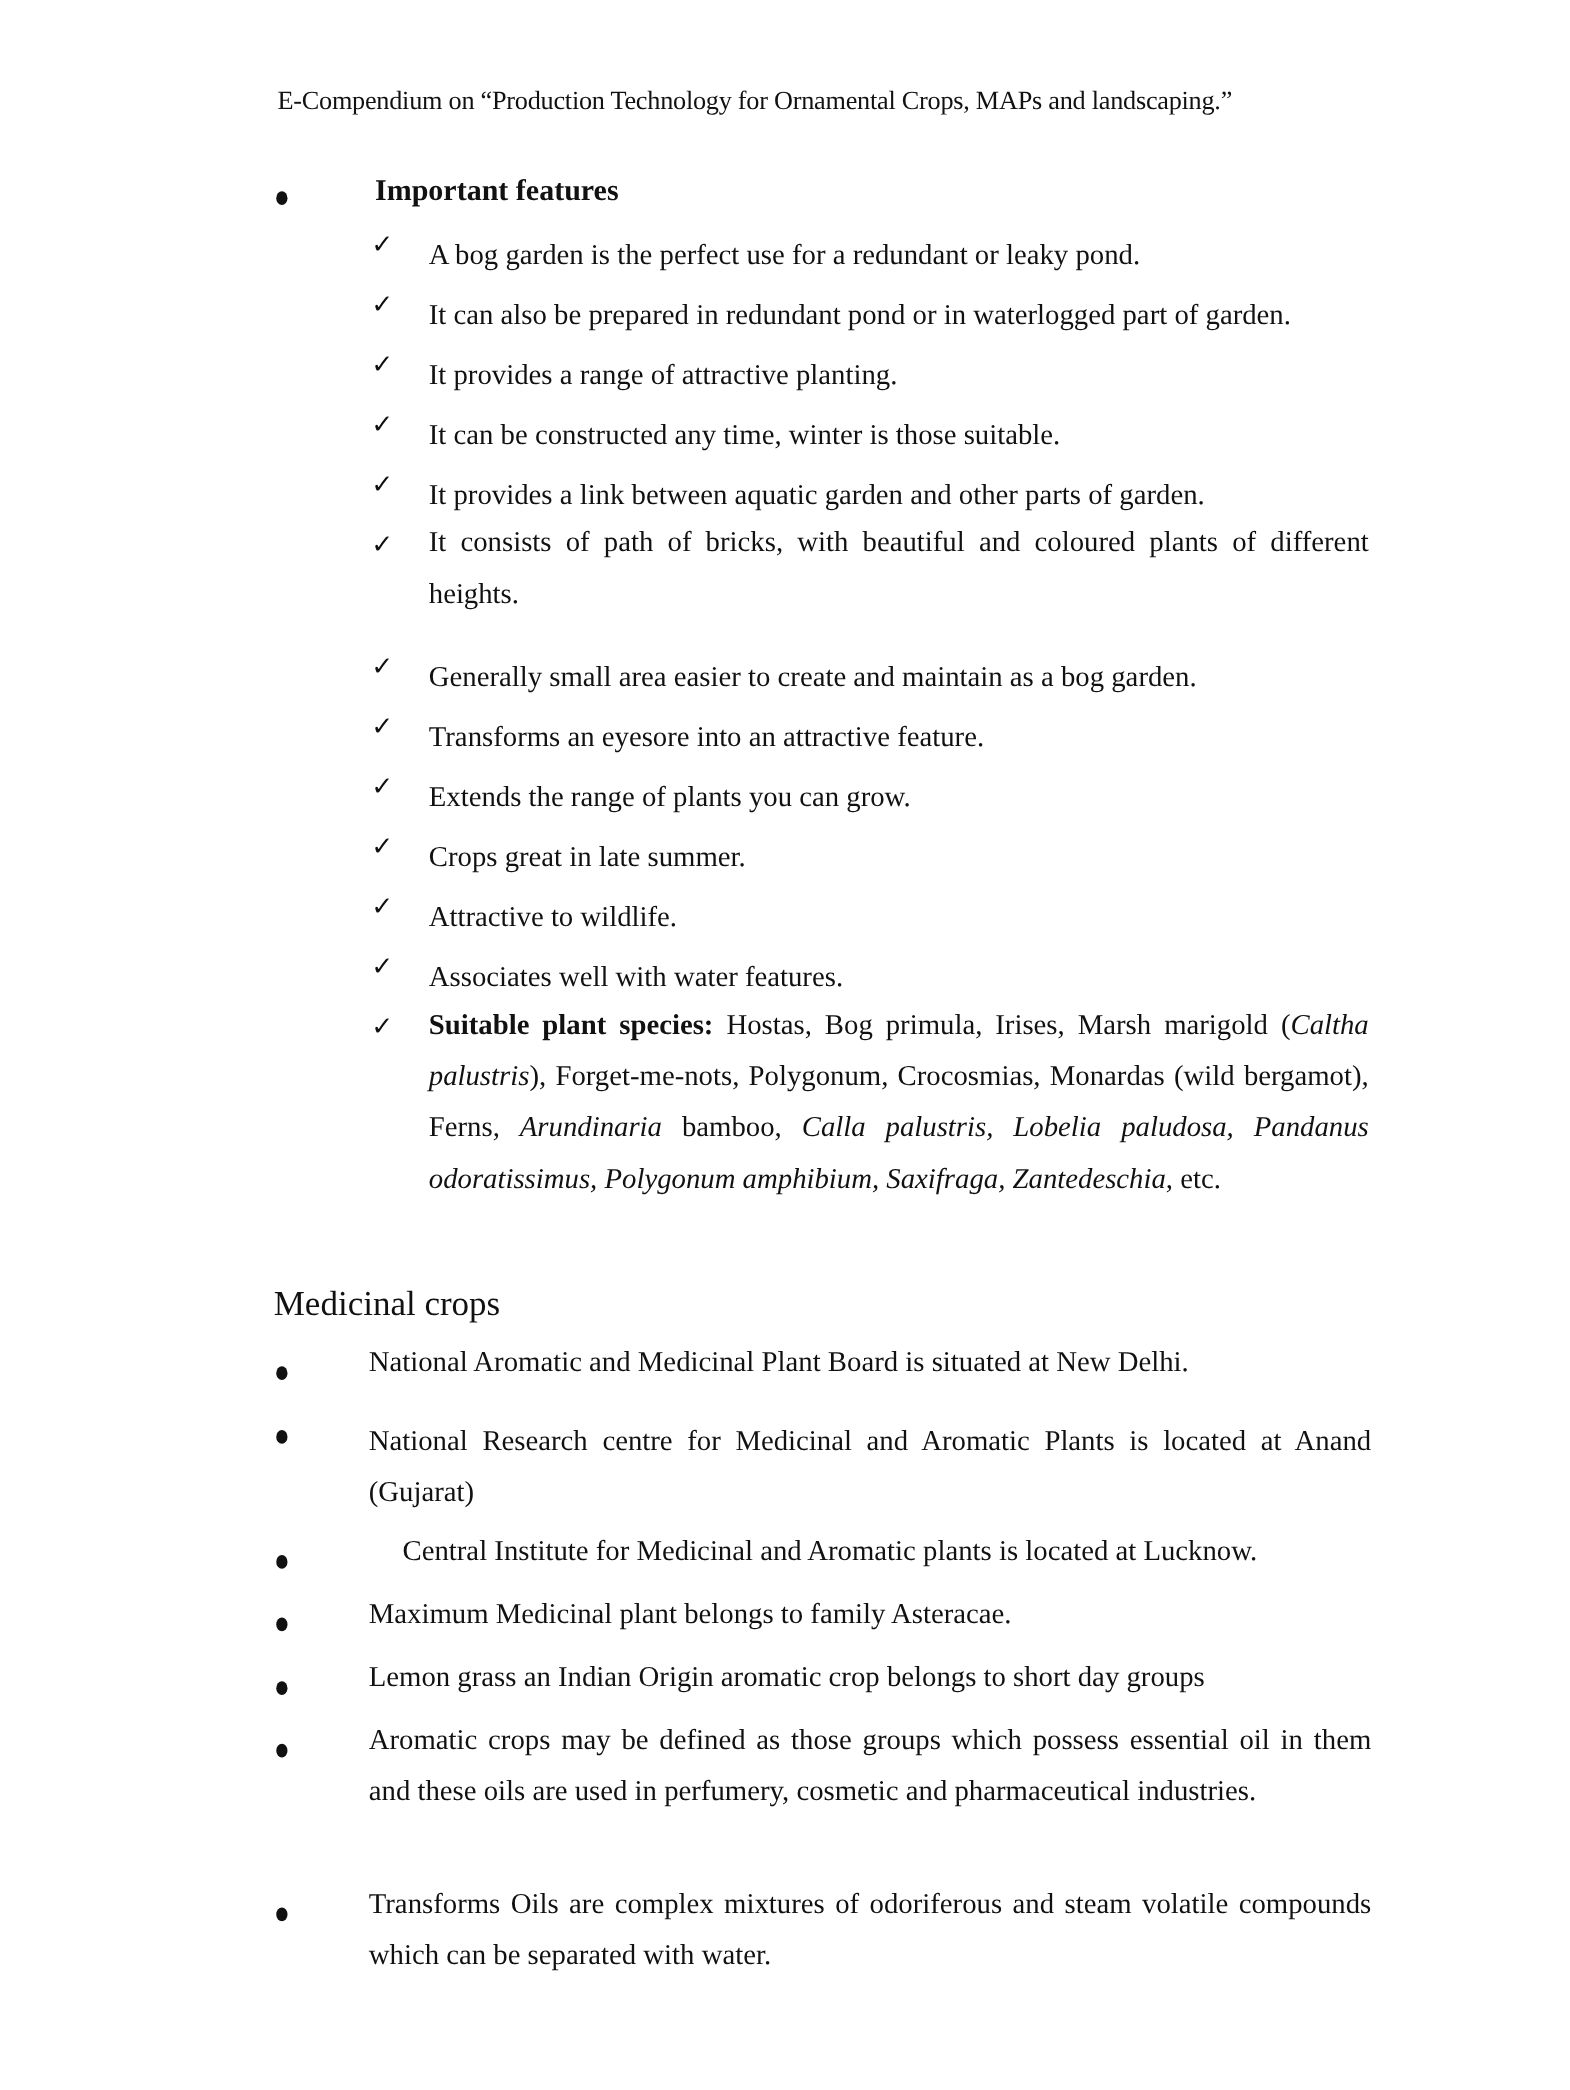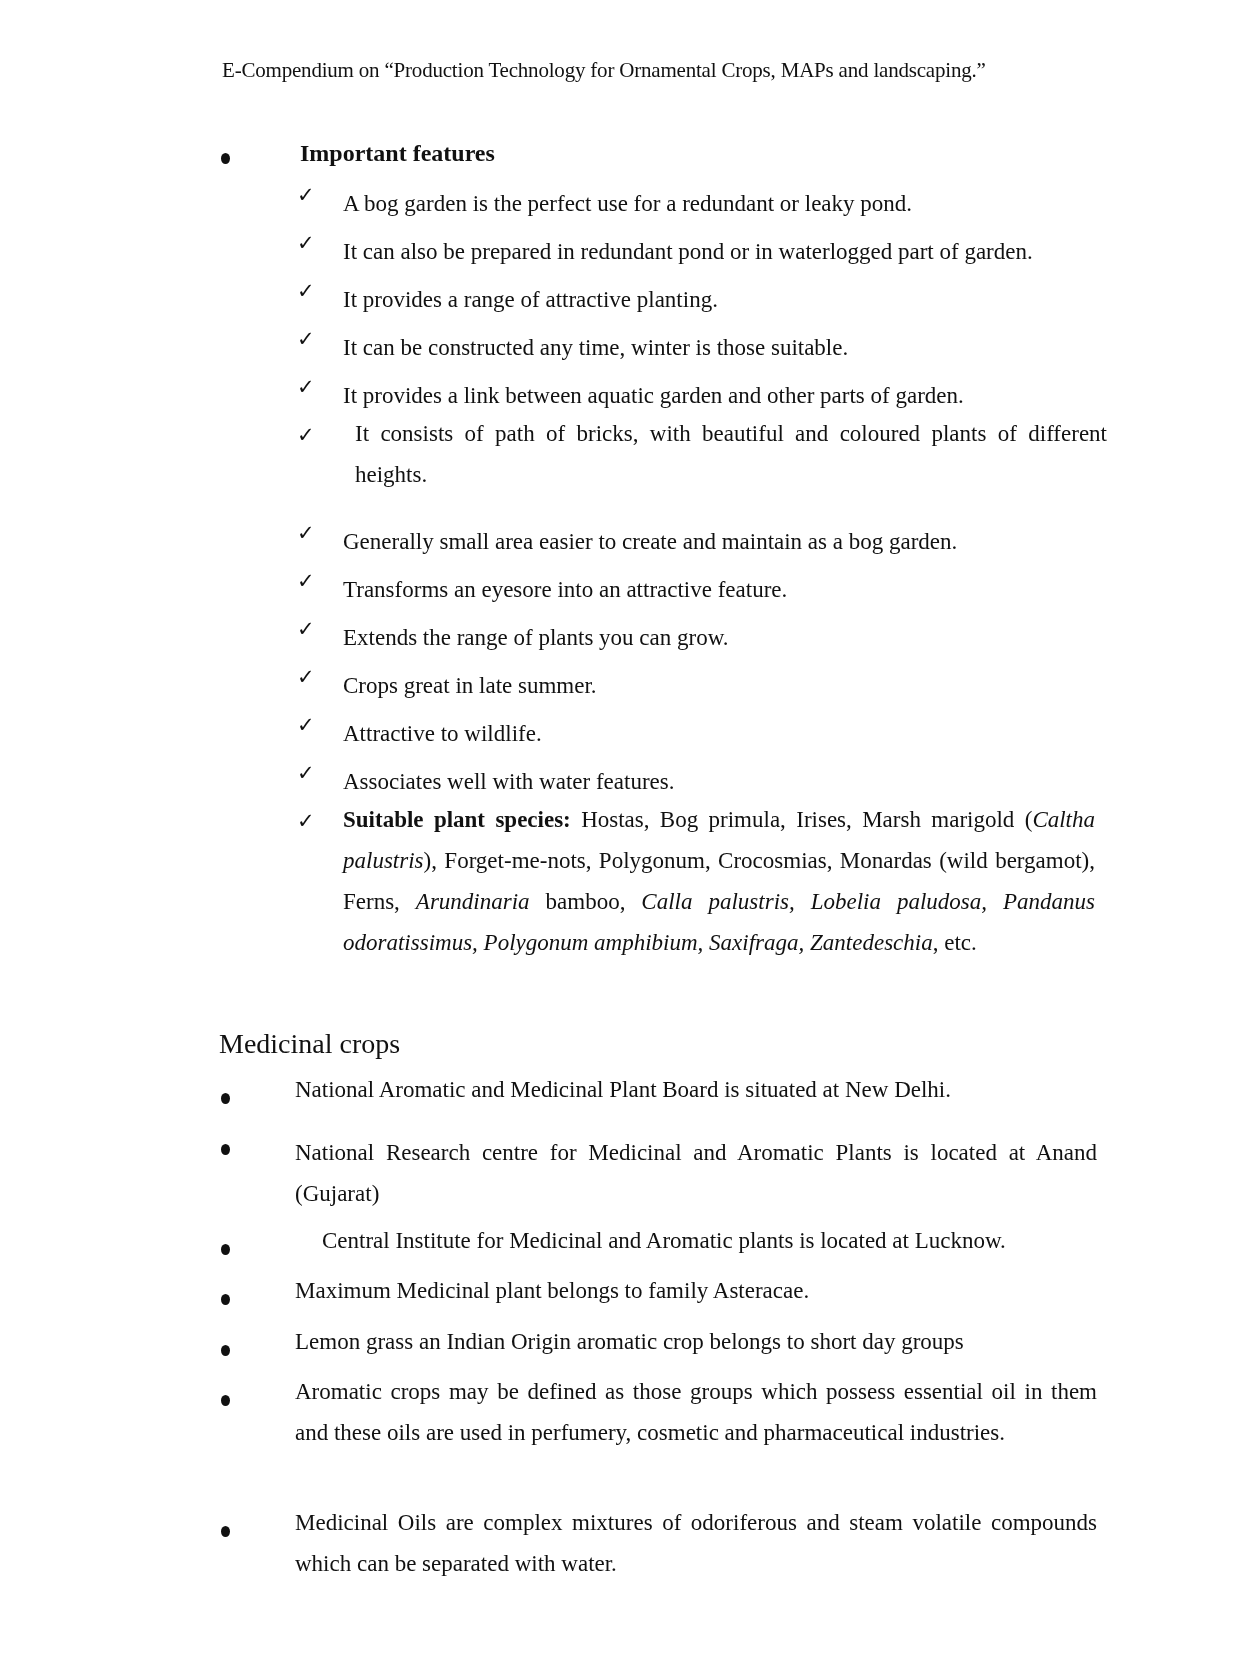--- a/index.html
+++ b/index.html
@@ -1,21 +1,21 @@
 <!DOCTYPE html>
 <html><head>
   <meta charset="utf-8">
   <style>
     html, body { margin: 0; padding: 0; background: #ffffff; }
     body {
       width: 1256px; height: 1672px; position: relative; overflow: hidden;
       font-family: "Liberation Serif", serif; color: #111111;
     }
     .header {
-      position: absolute; left: 222px; top: 58px; width: 900px;
+      position: absolute; left: 222px; top: 68px; width: 900px;
       font-size: 21px; letter-spacing: -0.2px;
     }
     .bullet-dot {
       position: absolute; width: 9px; height: 11px; border-radius: 50%;
       background: #111111;
     }
     .features-heading {
       position: absolute; left: 300px; top: 140px;
       font-weight: bold; font-size: 24px;
     }
@@ -63,21 +63,21 @@
   <div class="check-item" style="top:327px;">
     <span class="check">✓</span>
     <span class="txt single">It can be constructed any time, winter is those suitable.</span>
   </div>
   <div class="check-item" style="top:375px;">
     <span class="check">✓</span>
     <span class="txt single">It provides a link between aquatic garden and other parts of garden.</span>
   </div>
   <div class="check-item" style="top:423px;">
     <span class="check">✓</span>
-    <span class="txt" style="top:-10px;margin-left:12px;">It consists of path of bricks, with beautiful and coloured plants of different heights.</span>
+    <span class="txt" style="top:-10px;">It consists of path of bricks, with beautiful and coloured plants of different heights.</span>
   </div>
   <div class="check-item" style="top:521px;">
     <span class="check">✓</span>
     <span class="txt single">Generally small area easier to create and maintain as a bog garden.</span>
   </div>
   <div class="check-item" style="top:569px;">
     <span class="check">✓</span>
     <span class="txt single">Transforms an eyesore into an attractive feature.</span>
   </div>
   <div class="check-item" style="top:617px;">
@@ -124,15 +124,15 @@
   <div class="med-item" style="top:1331px;">
     <span class="dot"></span>
     <span class="txt single" style="top:-10px;">Lemon grass an Indian Origin aromatic crop belongs to short day groups</span>
   </div>
   <div class="med-item" style="top:1381px;">
     <span class="dot"></span>
     <span class="txt" style="top:-10px;">Aromatic crops may be defined as those groups which possess essential oil in them and these oils are used in perfumery, cosmetic and pharmaceutical industries.</span>
   </div>
   <div class="med-item" style="top:1512px;">
     <span class="dot"></span>
-    <span class="txt" style="top:-10px;">Medicinal Oils are complex mixtures of odoriferous and steam volatile compounds which can be separated with water.</span>
+    <span class="txt" style="top:-10px;">Transforms Oils are complex mixtures of odoriferous and steam volatile compounds which can be separated with water.</span>
   </div>
 </div>
 
 </body></html>

